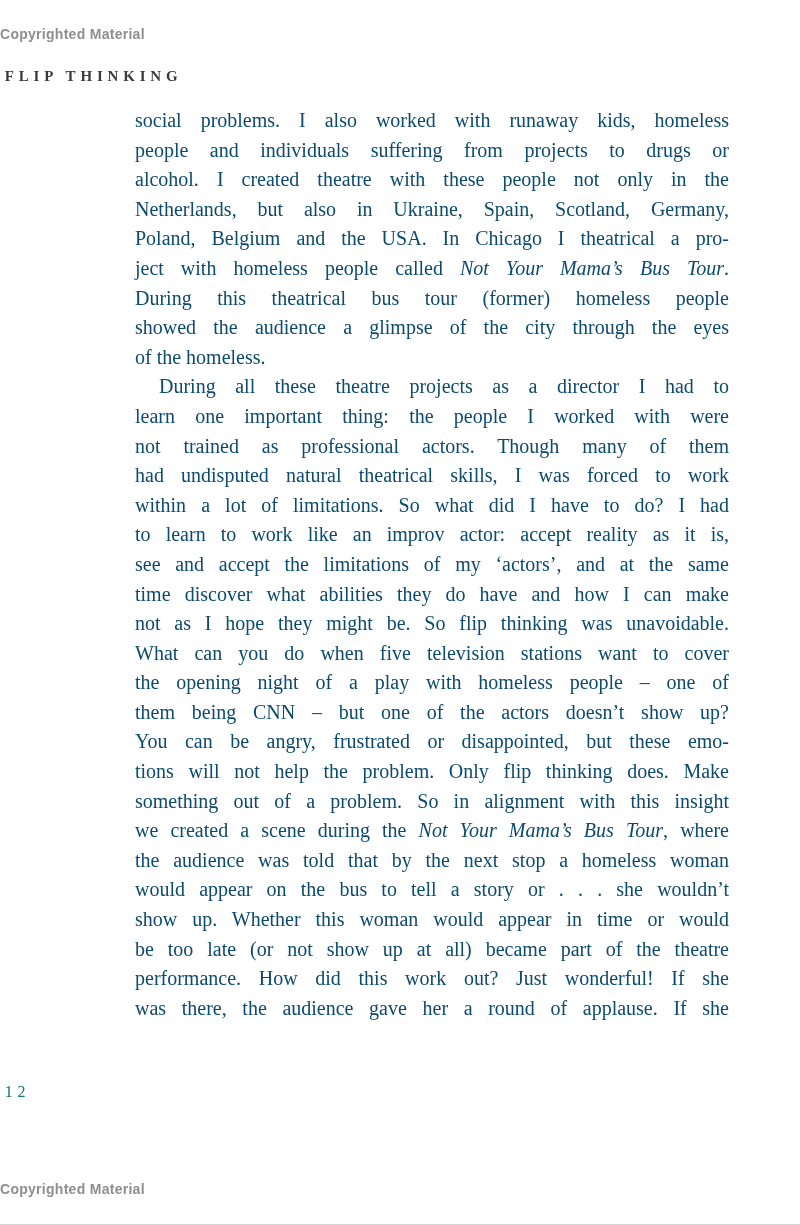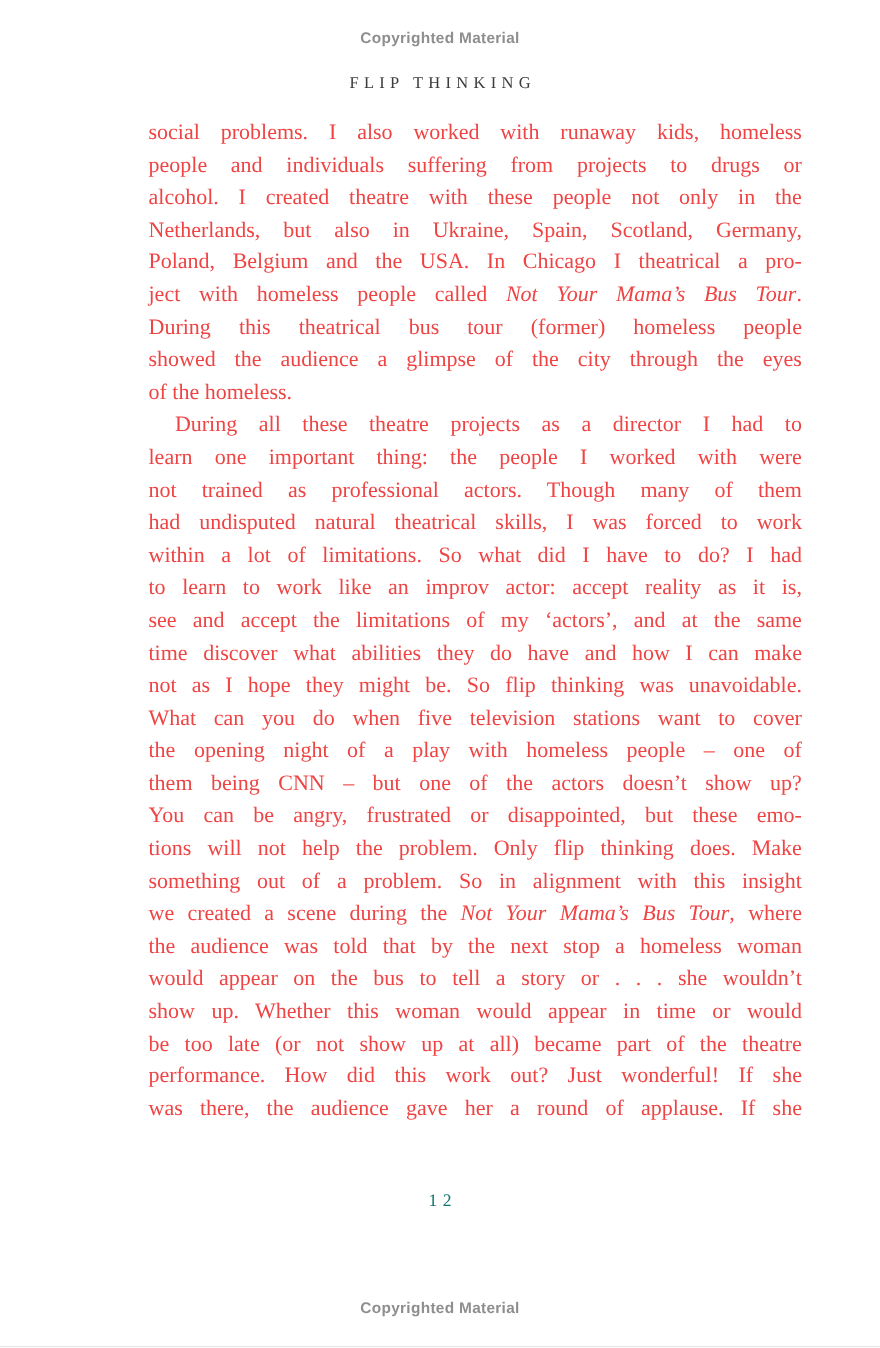--- a/index.html
+++ b/index.html
@@ -12,21 +12,20 @@
     width: 800px;
     height: 1225px;
     background: #ffffff;
     overflow: hidden;
     font-family: "Liberation Serif", "DejaVu Serif", serif;
   }
   .centered-band {
     position: absolute;
     left: 0;
     right: 0;
-    text-align: center;
   }
   .copyright-top {
     top: 26px;
     font-family: "Liberation Sans", "DejaVu Sans", sans-serif;
     font-weight: 700;
     font-size: 14px;
     color: #8e8e8e;
     letter-spacing: 0.02em;
   }
   .copyright-bottom {
@@ -36,29 +35,30 @@
     font-size: 14px;
     color: #8e8e8e;
     letter-spacing: 0.02em;
   }
   .running-header {
     top: 68px;
     font-size: 15px;
     color: #3b3b3b;
     letter-spacing: 0.32em;
     text-indent: 0.32em; 
+    font-weight: bold;
   }
   .body-text {
     position: absolute;
     top: 106px;
     left: 135px;
     width: 594px;
     font-size: 20px;
     line-height: 29.6px;
-    color: #ef4444;
+    color: #0c4a6e;
   }
   .para { margin: 0; }
   .para.indent .line:first-child { text-indent: 24px; }
   .line {
     text-align: justify;
     text-align-last: justify;
   }
   .line.no-just-last {
     text-align-last: left;
   }

